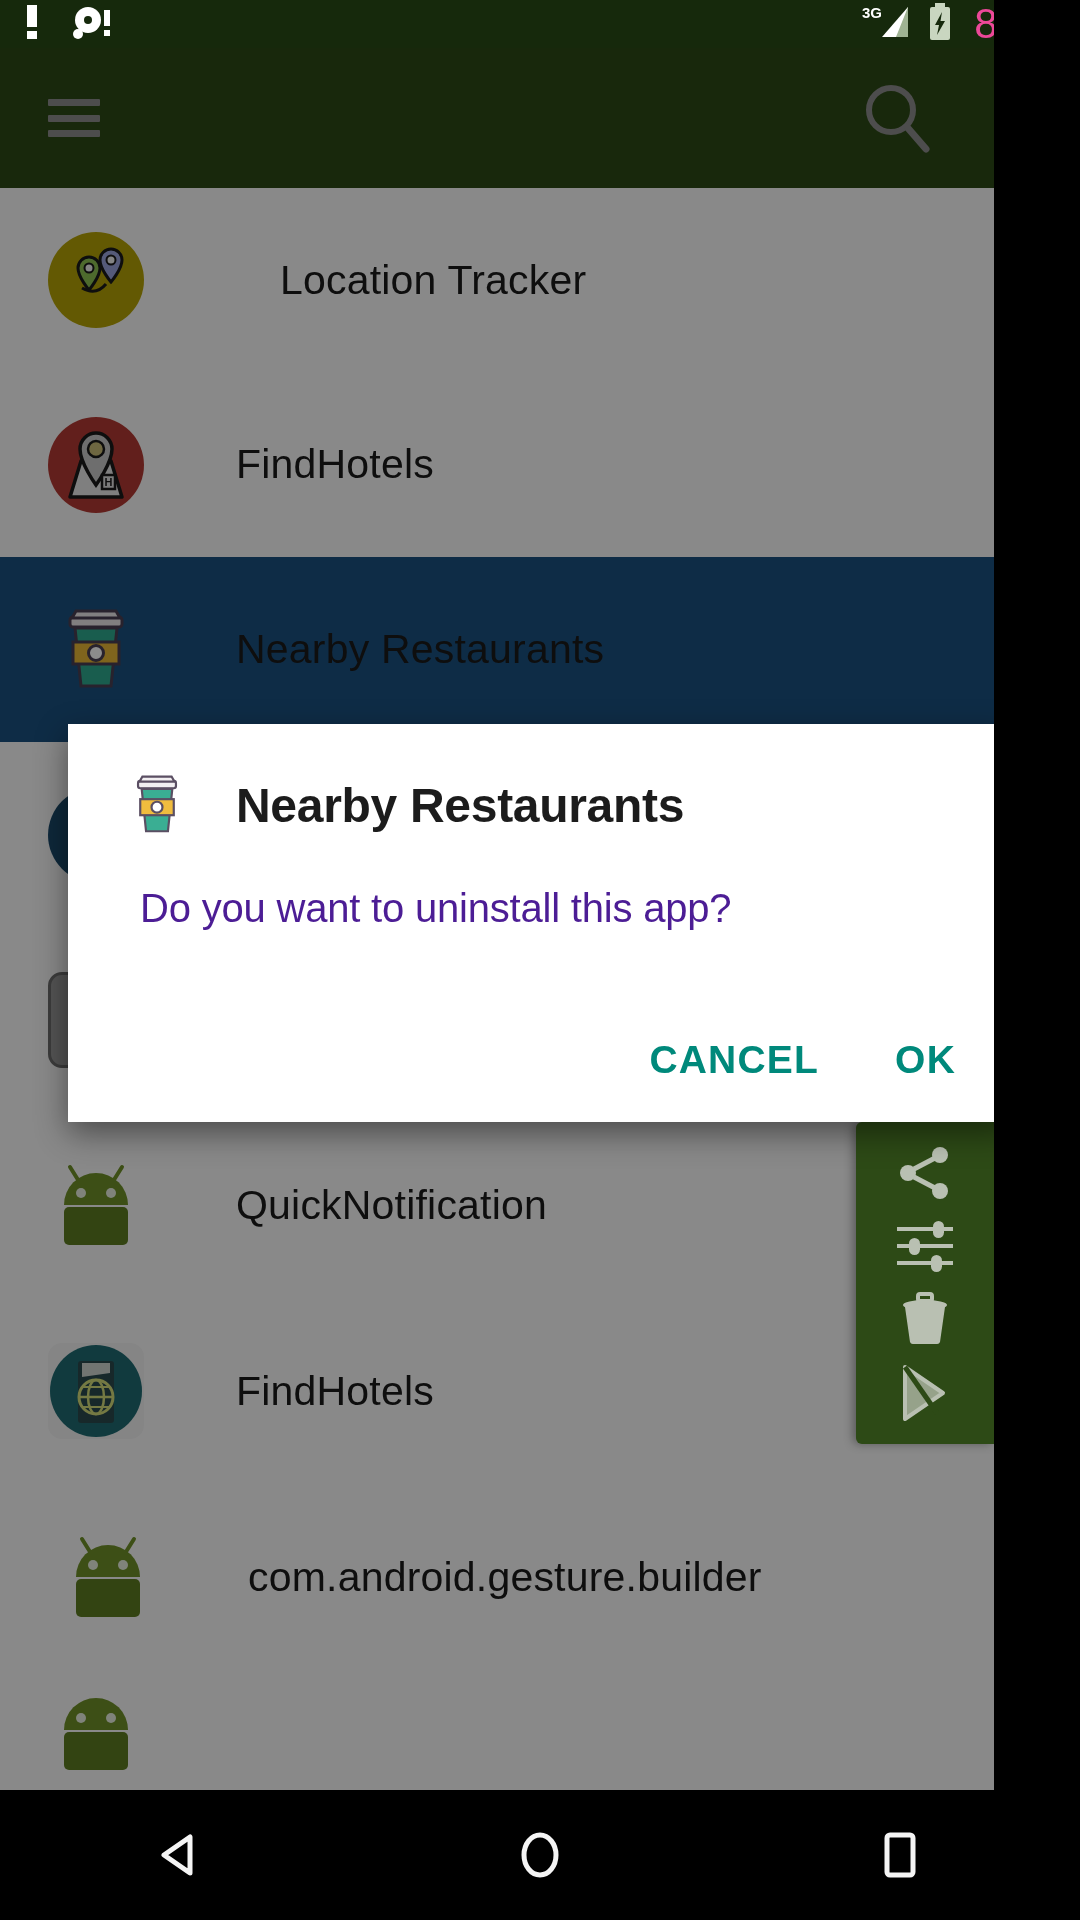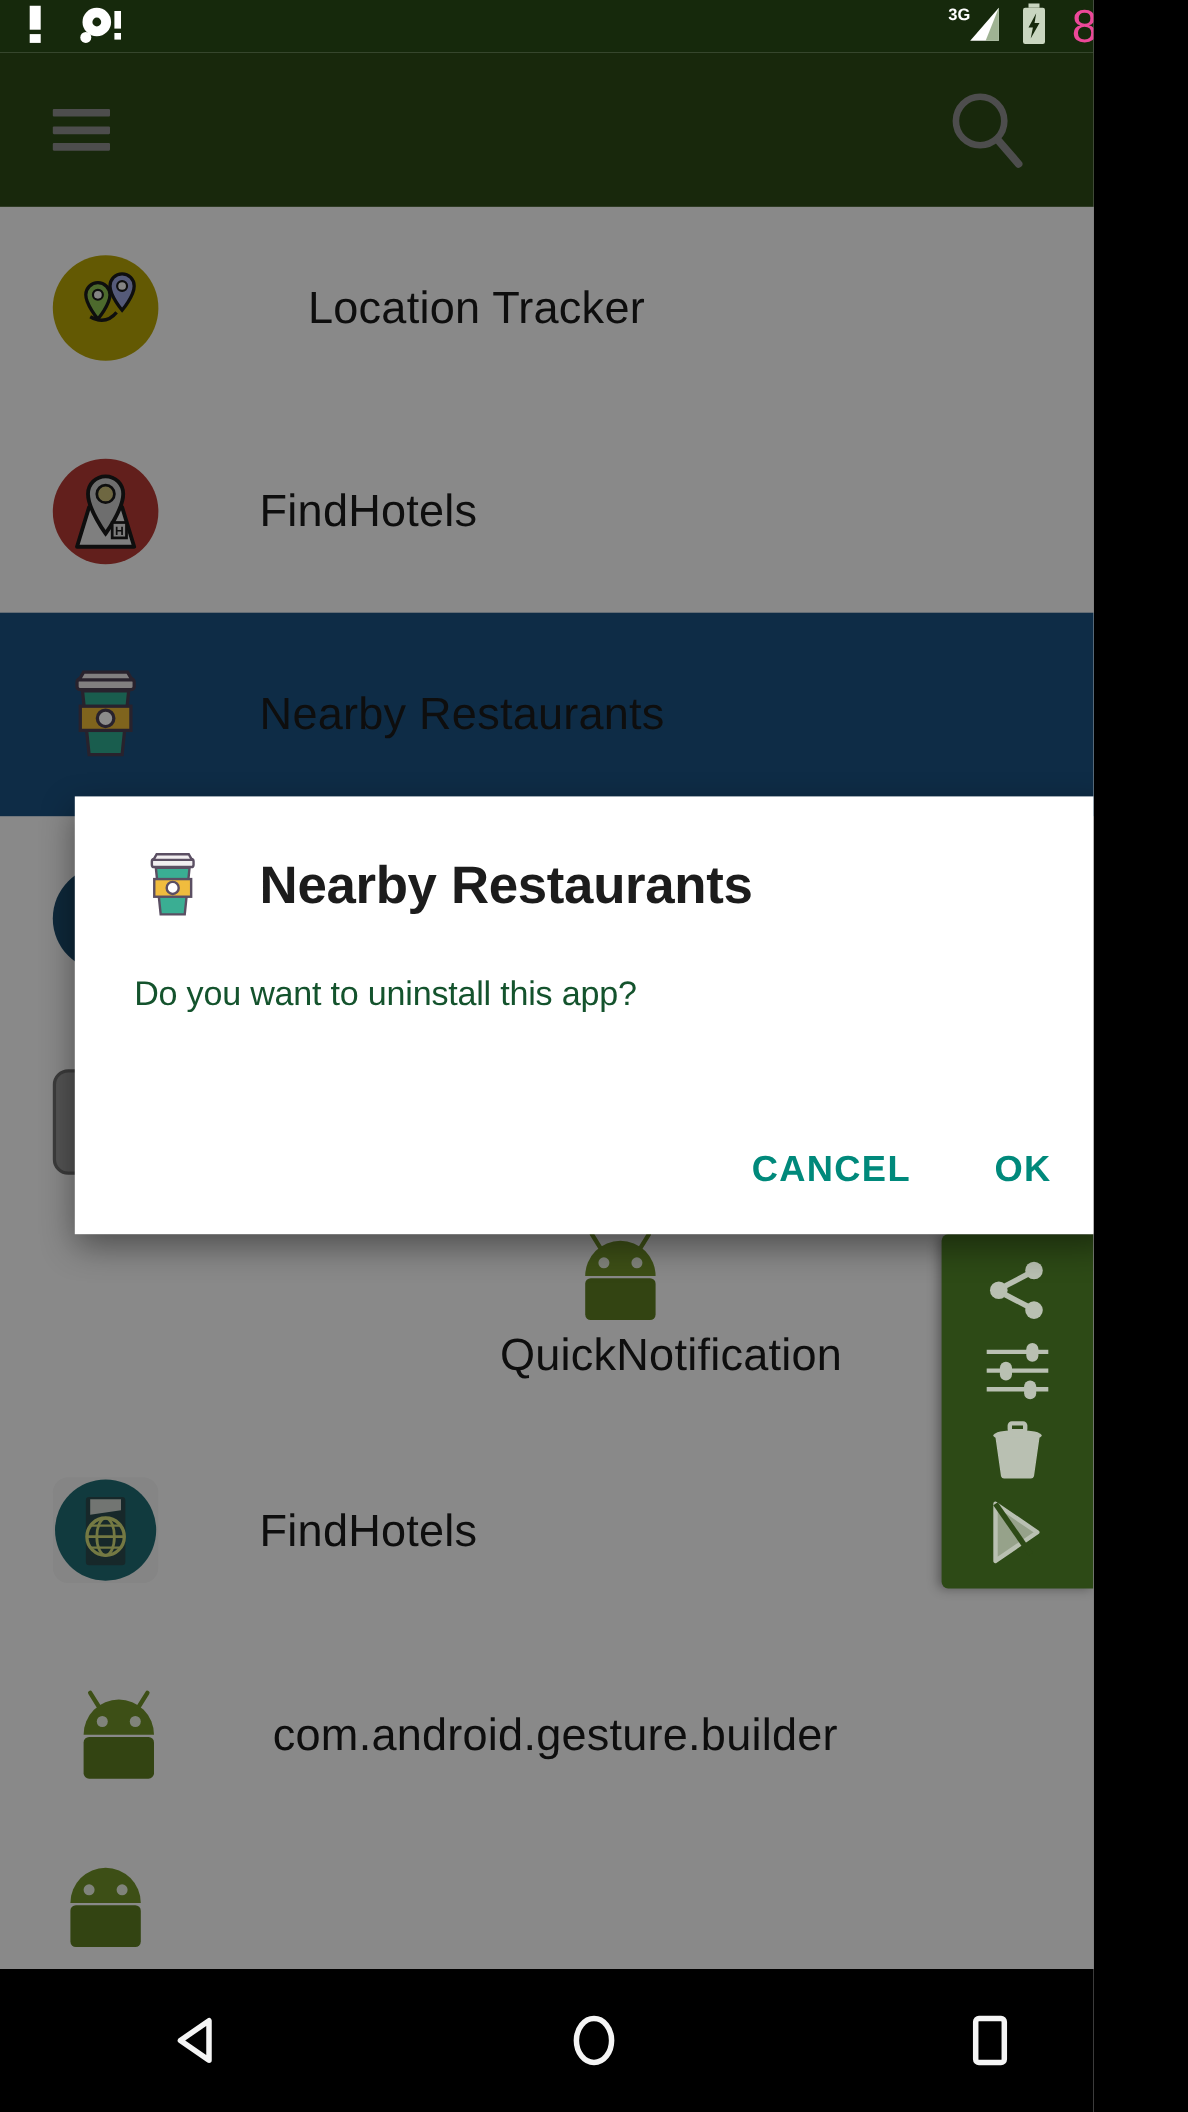--- a/index.html
+++ b/index.html
@@ -137,30 +137,30 @@
     display:flex; align-items:center;
     padding:46px 0 0 54px;
   }
   #dialog-app-icon { width:70px; height:70px; position:relative; }
   #dialog-title {
     margin-left:44px;
     font-size:48px; font-weight:700;
     color:#1c1c1c; letter-spacing:-.3px;
   }
   #dialog-message {
-    padding:46px 0 0 54px;
-    font-size:31px; color:#14532d;
+    padding:46px 0 0 72px;
+    font-size:40px; color:#4c1d95;
     letter-spacing:-.2px;
   }
   #dialog-actions {
     position:absolute; right:48px; bottom:30px;
     display:flex; align-items:center; gap:60px;
   }
   .dlg-btn {
-    font-size:33px; font-weight:700;
+    font-size:39px; font-weight:700;
     color:#00897b; letter-spacing:1.2px;
     background:none; border:none;
     font-family:"Liberation Sans", sans-serif;
     cursor:pointer; padding:10px 8px;
   }
 
   
   #nav-bar {
     position:absolute; bottom:0; left:0;
     width:1080px; height:130px;
@@ -281,21 +281,21 @@
       <div class="app-label"></div>
     </div>
 
     <div class="app-row" style="height:185px;">
       <div class="app-icon">
         <div class="rounded-sq" style="background:#9a9a9a;border:3px solid #6e6e6e;"></div>
       </div>
       <div class="app-label"></div>
     </div>
 
-    <div class="app-row" style="height:186px;flex-direction:column;">
+    <div class="app-row" style="height:186px;">
       <div class="app-icon">
         <svg width="96" height="96" viewBox="0 0 96 96" style="position:absolute;inset:0;">
           <line x1="22" y1="10" x2="32" y2="26" stroke="#6f9129" stroke-width="4" stroke-linecap="round"></line>
           <line x1="74" y1="10" x2="64" y2="26" stroke="#6f9129" stroke-width="4" stroke-linecap="round"></line>
           <path d="M16 48 a32 32 0 0 1 64 0 Z" fill="#6f9129"></path>
           <rect x="16" y="50" width="64" height="38" rx="5" fill="#5e7d22"></rect>
           <circle cx="33" cy="36" r="5" fill="#e9efe0"></circle>
           <circle cx="63" cy="36" r="5" fill="#e9efe0"></circle>
         </svg>
       </div>

